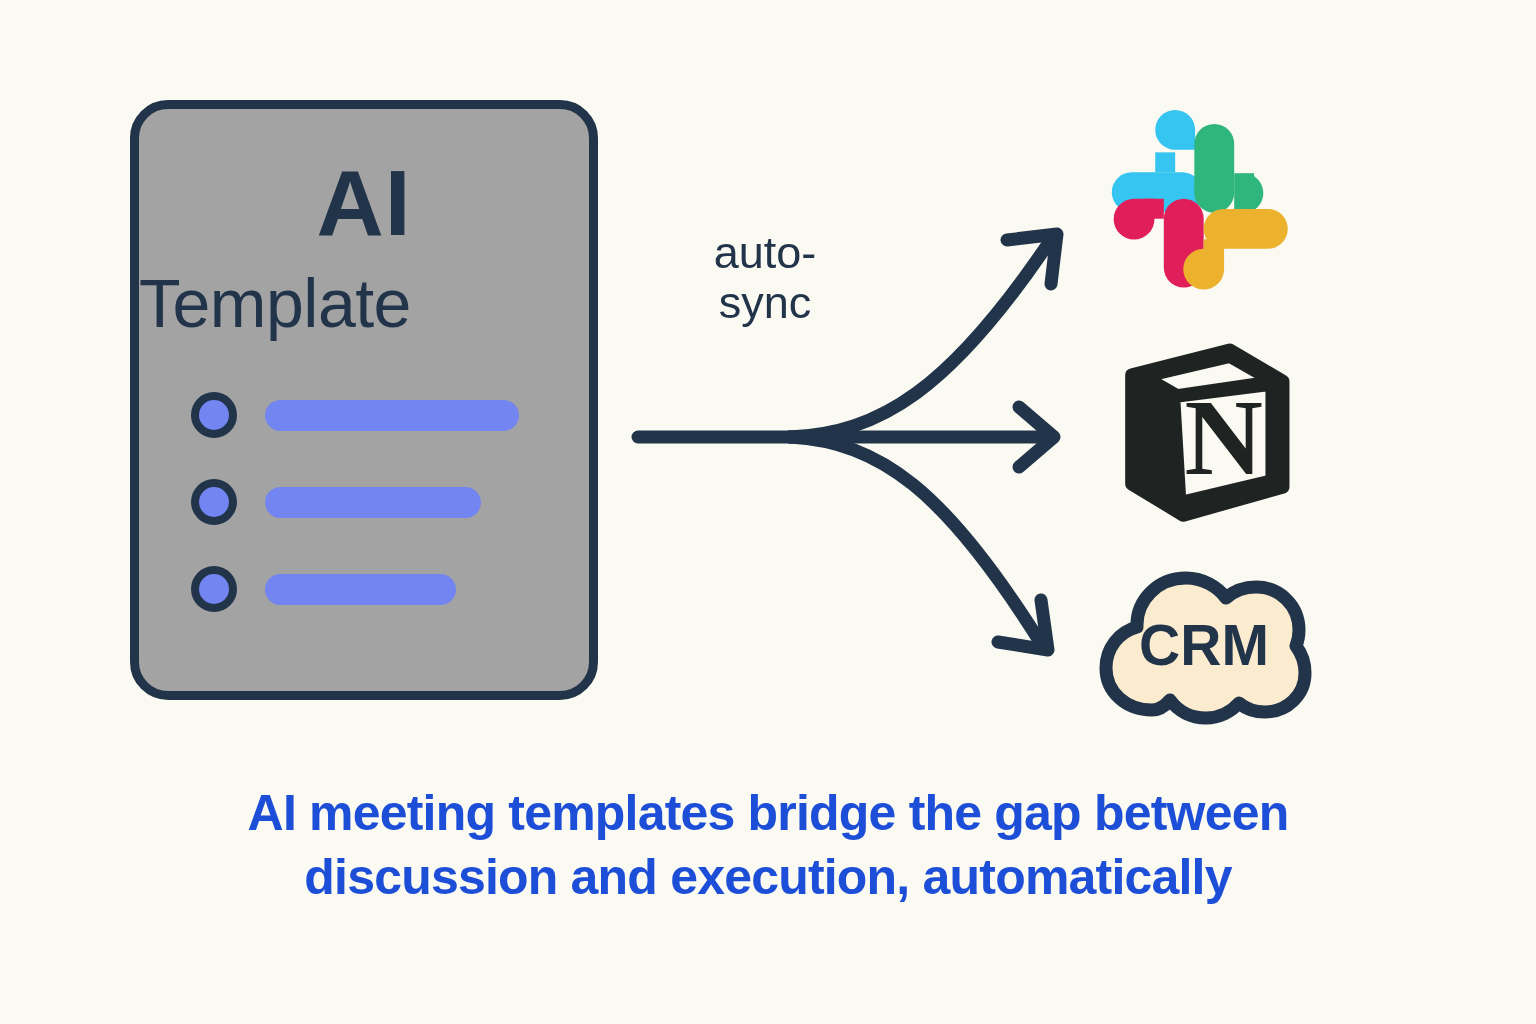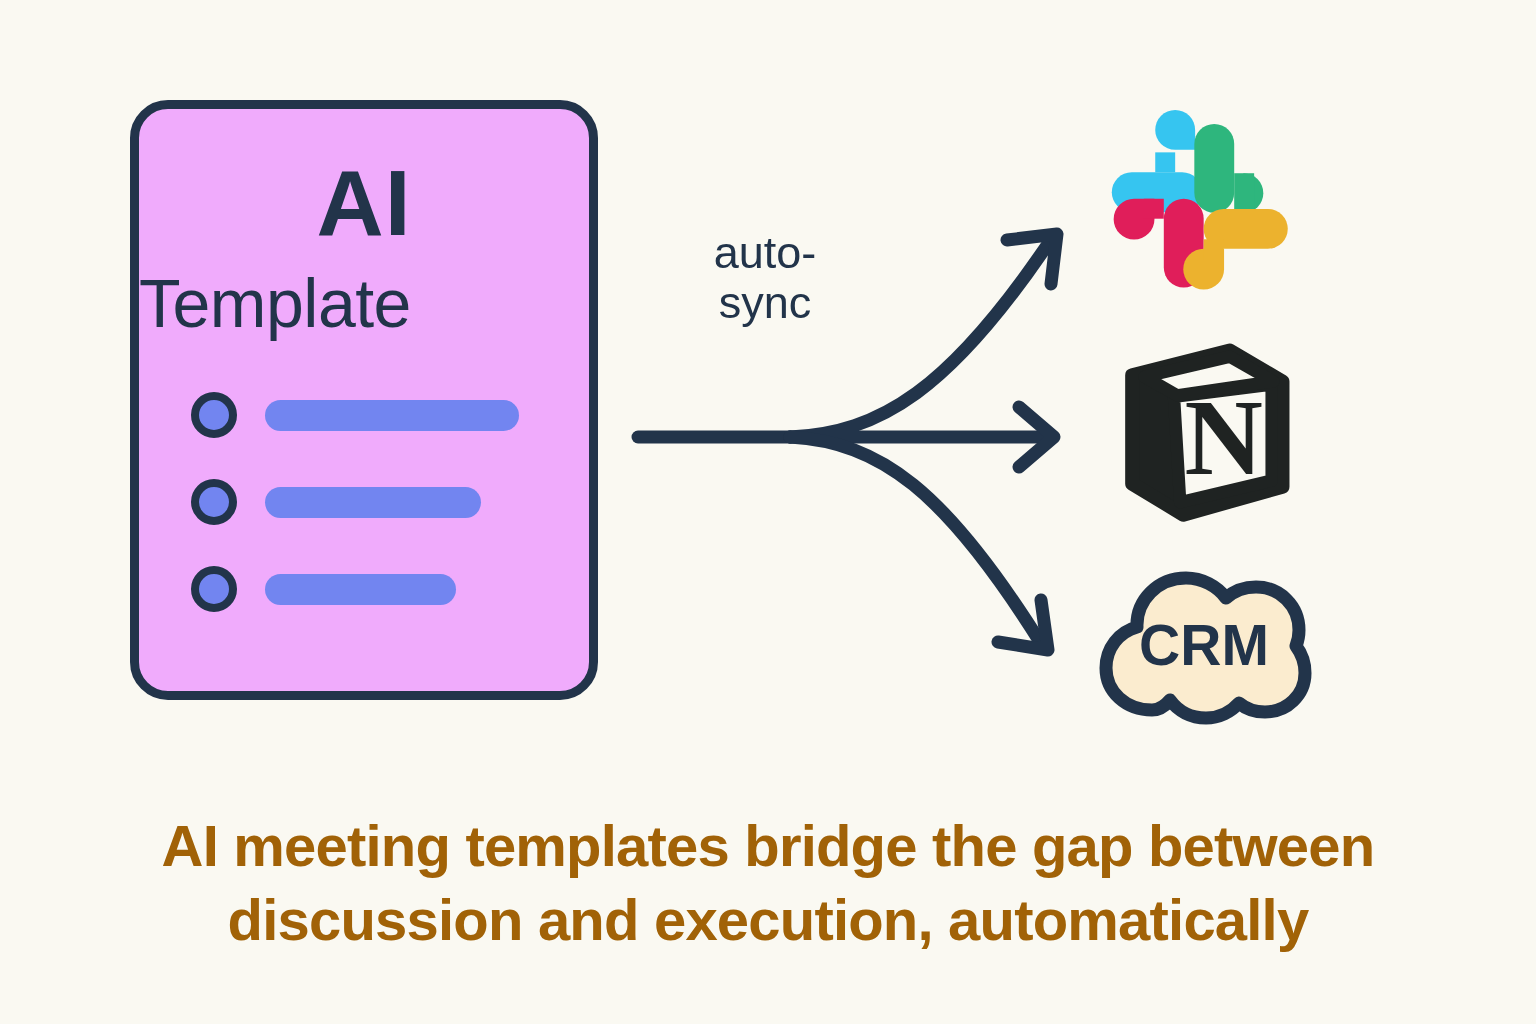--- a/index.html
+++ b/index.html
@@ -157,35 +157,34 @@
     padding-top: 4px;
   }
 
   
   #caption {
     position: absolute;
     left: 98px;
     top: 782px;
     width: 1340px;
     text-align: center;
-    font-size: 58px;
+    font-size: 50px;
     font-weight: 700;
     line-height: 1.27;
     letter-spacing: -0.8px;
-    color: #a16207;
+    color: #1d4ed8;
     white-space: pre-line;
-    margin-top: 27px;
   }
 </style>
 </head>
 <body>
 
 <div id="stage" style="background: rgb(250, 249, 242);">
 
-  <div id="template-card" style="background: #f0abfc; border-color: rgb(34, 52, 74);">
+  <div id="template-card" style="background: #a3a3a3; border-color: rgb(34, 52, 74);">
 
     <div id="card-title-ai">AI</div>
 
     <div id="card-title-template">Template</div>
 
     <div id="checklist">
 
       <div class="check-row">
         <div class="check-bullet" style="background: rgb(114, 133, 240); border-color: rgb(34, 52, 74);"></div>
         <div class="check-bar" style="width: 254px; background: rgb(114, 133, 240);"></div>

